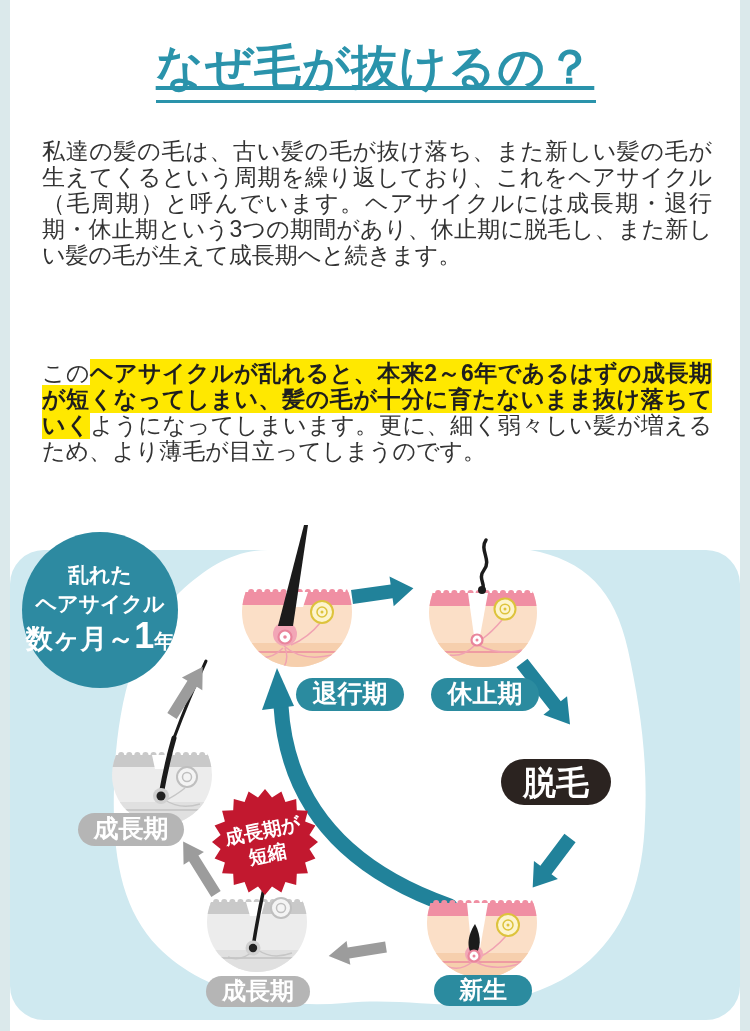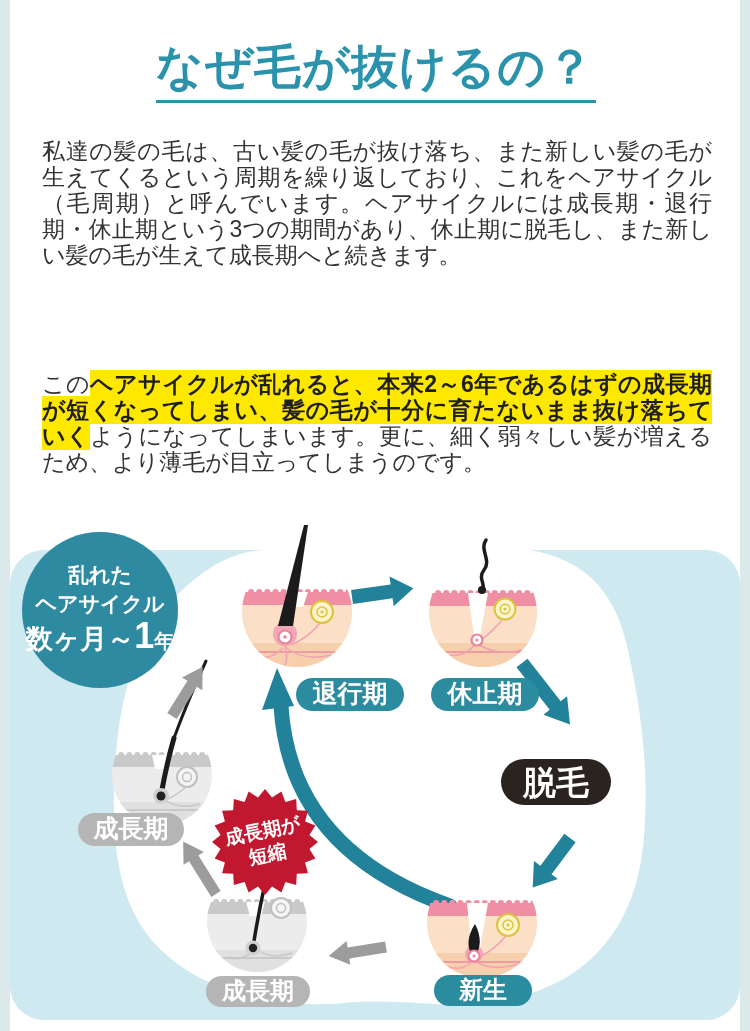--- a/index.html
+++ b/index.html
@@ -7,32 +7,32 @@
     width:750px;height:1031px;
     background:#dbe9eb;
     font-family:"Liberation Sans","DejaVu Sans",sans-serif;
     overflow:hidden;
   }
   .page{position:relative;width:750px;height:1031px;background:#dbe9eb;}
   .card{position:absolute;left:10px;top:0;width:730px;height:1031px;background:#ffffff;}
   .page-title{
     position:absolute;left:0;top:36px;width:750px;
     text-align:center;font-size:47px;font-weight:bold;color:#2a93ab;
-    letter-spacing:1px;margin:0;
+    letter-spacing:1px;margin:0;text-decoration:underline;
   }
   .title-underline{
     position:absolute;left:156px;top:100px;width:440px;height:3px;background:#2a93ab;
   }
   .text-block{
     position:absolute;left:42px;width:670px;margin:0;
     font-size:23px;line-height:26px;color:#333333;
     text-align:justify;
   }
   .p1{top:138px;}
-  .p2{top:371px;}
+  .p2{top:360px;}
   .hl{background:#ffe800;font-weight:bold;color:#1e1e1e;padding:1px 0;}
   .diagram{position:absolute;left:0;top:505px;width:750px;height:526px;}
 
   
   .panel{fill:#cfe9f0;}
   .blob{fill:#ffffff;}
   .cycle-circle{fill:#2d8aa1;}
   .circle-txt{fill:#ffffff;font-weight:bold;text-anchor:middle;}
   .skin-body{fill:#fbdfc7;}
   .skin-deep{fill:#f6cfad;}

